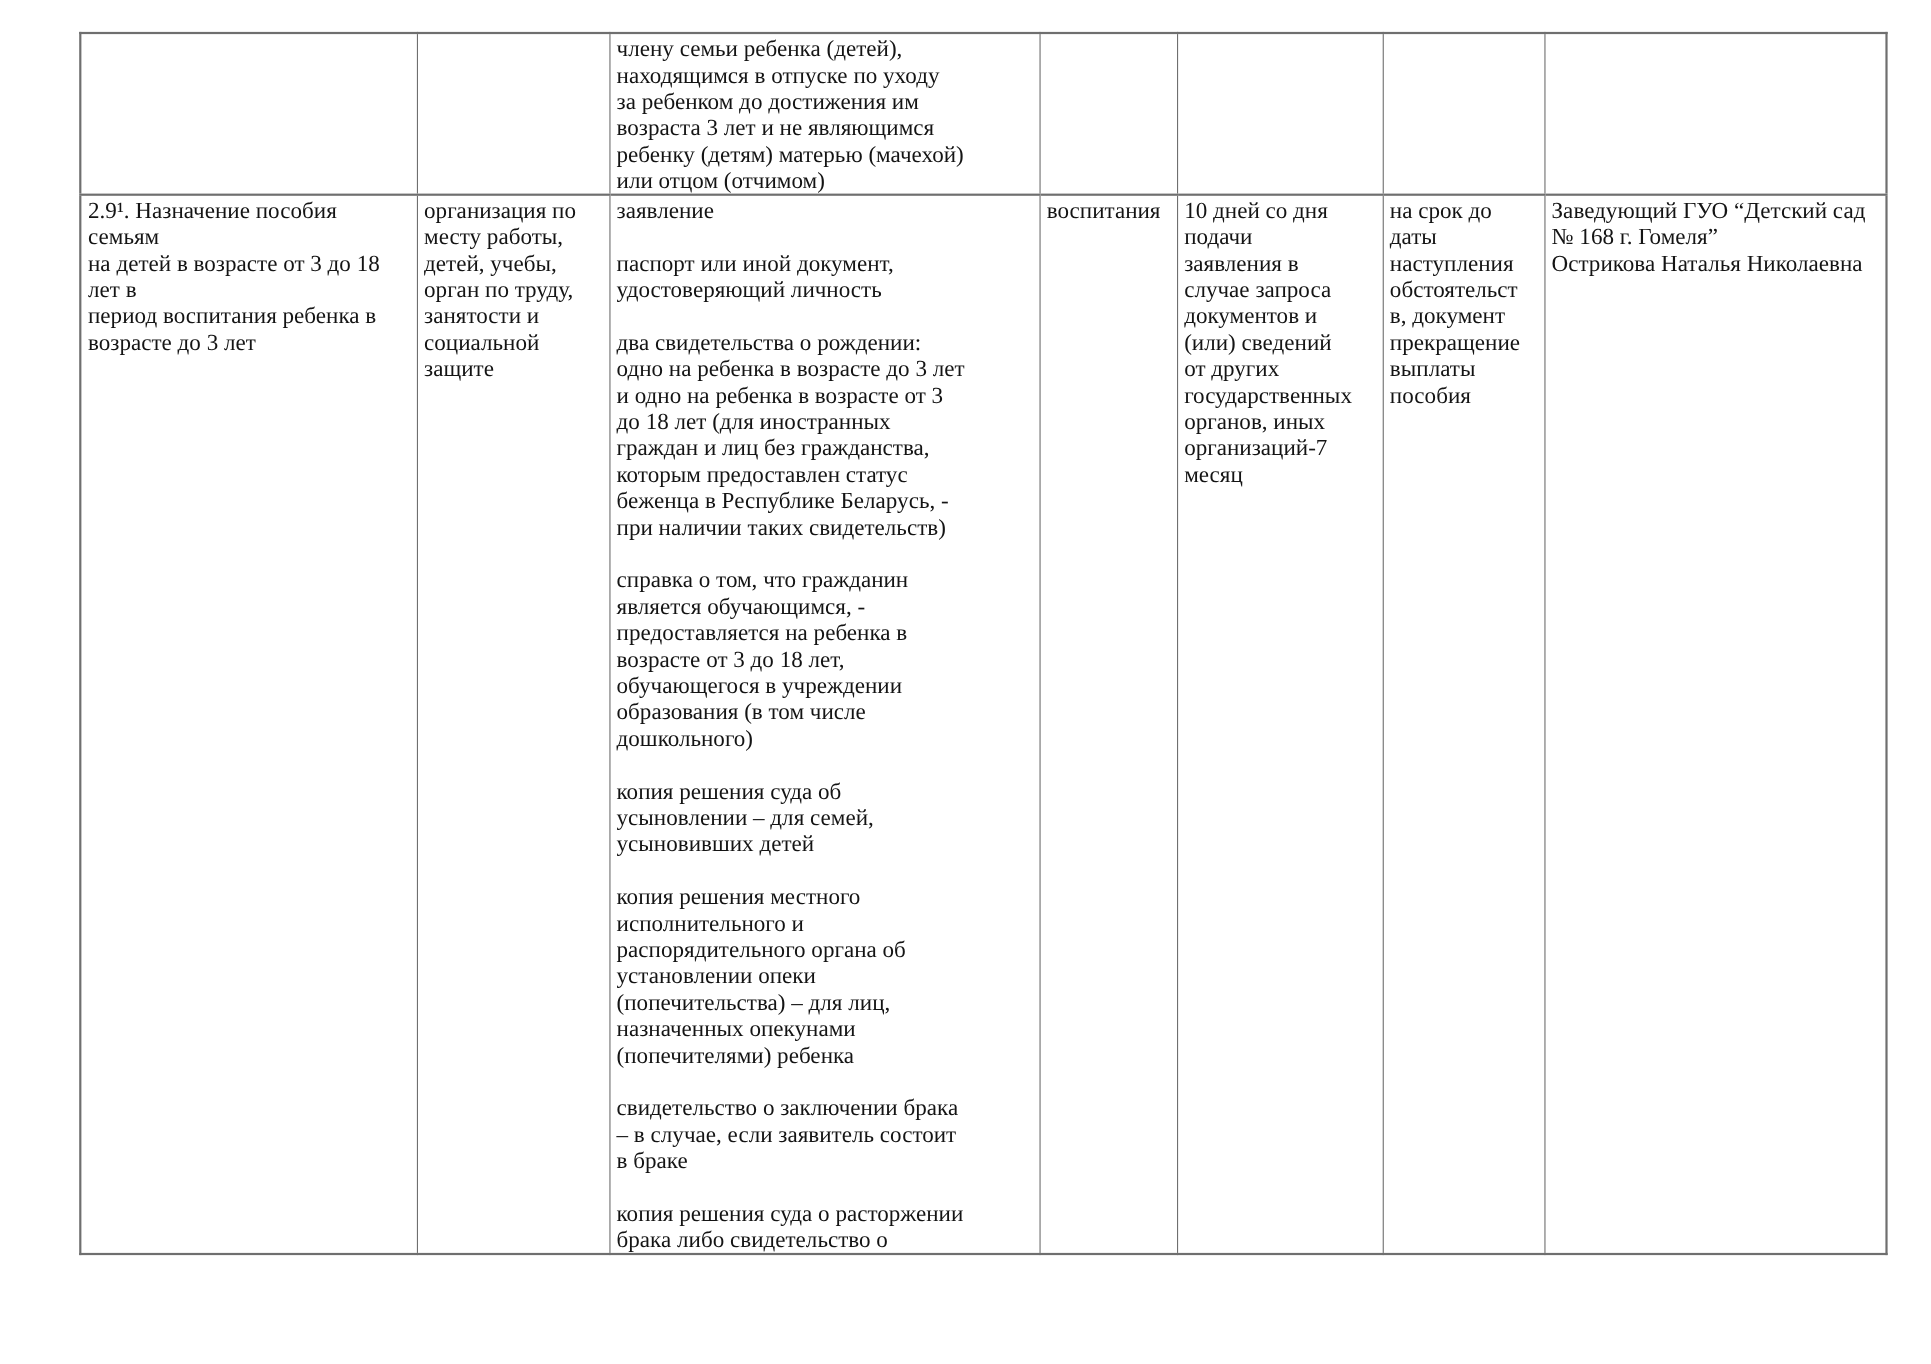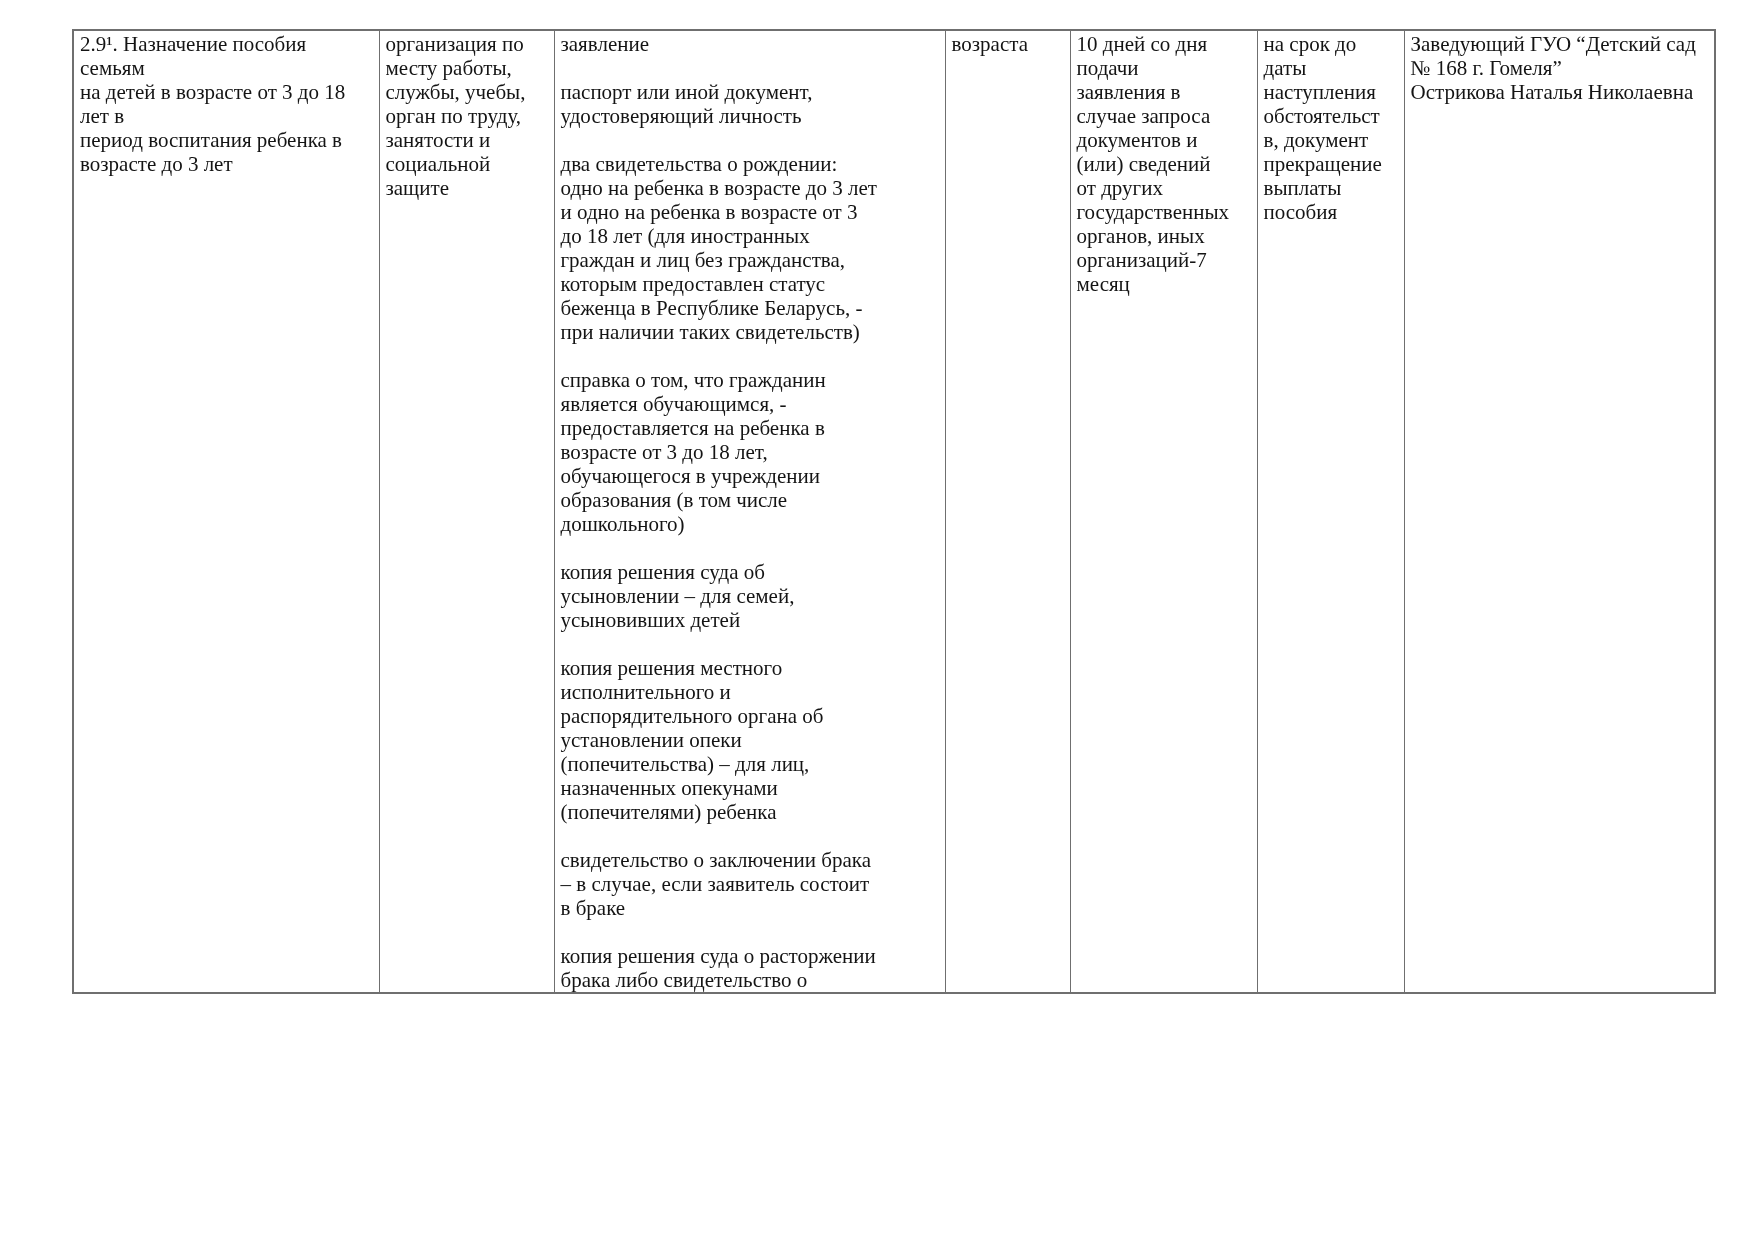--- a/index.html
+++ b/index.html
@@ -53,28 +53,42 @@
     <colgroup>
       <col class="c1">
         <col class="c2">
         <col class="c3">
         <col class="c4">
         <col class="c5">
         <col class="c6">
         <col class="c7">
     </colgroup>
     <tbody>
+      <tr class="row-continuation">
+        <td></td>
+        <td></td>
+        <td>члену семьи ребенка (детей),
+находящимся в отпуске по уходу
+за ребенком до достижения им
+возраста 3 лет и не являющимся
+ребенку (детям) матерью (мачехой)
+или отцом (отчимом)</td>
+        <td></td>
+        <td></td>
+        <td></td>
+        <td></td>
+      </tr>
       <tr class="row-main">
         <td>2.9¹. Назначение пособия семьям
 на детей в возрасте от 3 до 18 лет в
 период воспитания ребенка в
 возрасте до 3 лет</td>
         <td>организация по
 месту работы,
-службы, учебы,
+детей, учебы,
 орган по труду,
 занятости и
 социальной
 защите</td>
         <td>заявление
 
 паспорт или иной документ,
 удостоверяющий личность
 
 два свидетельства о рождении:
@@ -105,21 +119,21 @@
 (попечительства) – для лиц,
 назначенных опекунами
 (попечителями) ребенка
 
 свидетельство о заключении брака
 – в случае, если заявитель состоит
 в браке
 
 копия решения суда о расторжении
 брака либо свидетельство о</td>
-        <td>возраста</td>
+        <td>воспитания</td>
         <td>10 дней со дня
 подачи
 заявления в
 случае запроса
 документов и
 (или) сведений
 от других
 государственных
 органов, иных
 организаций-7

